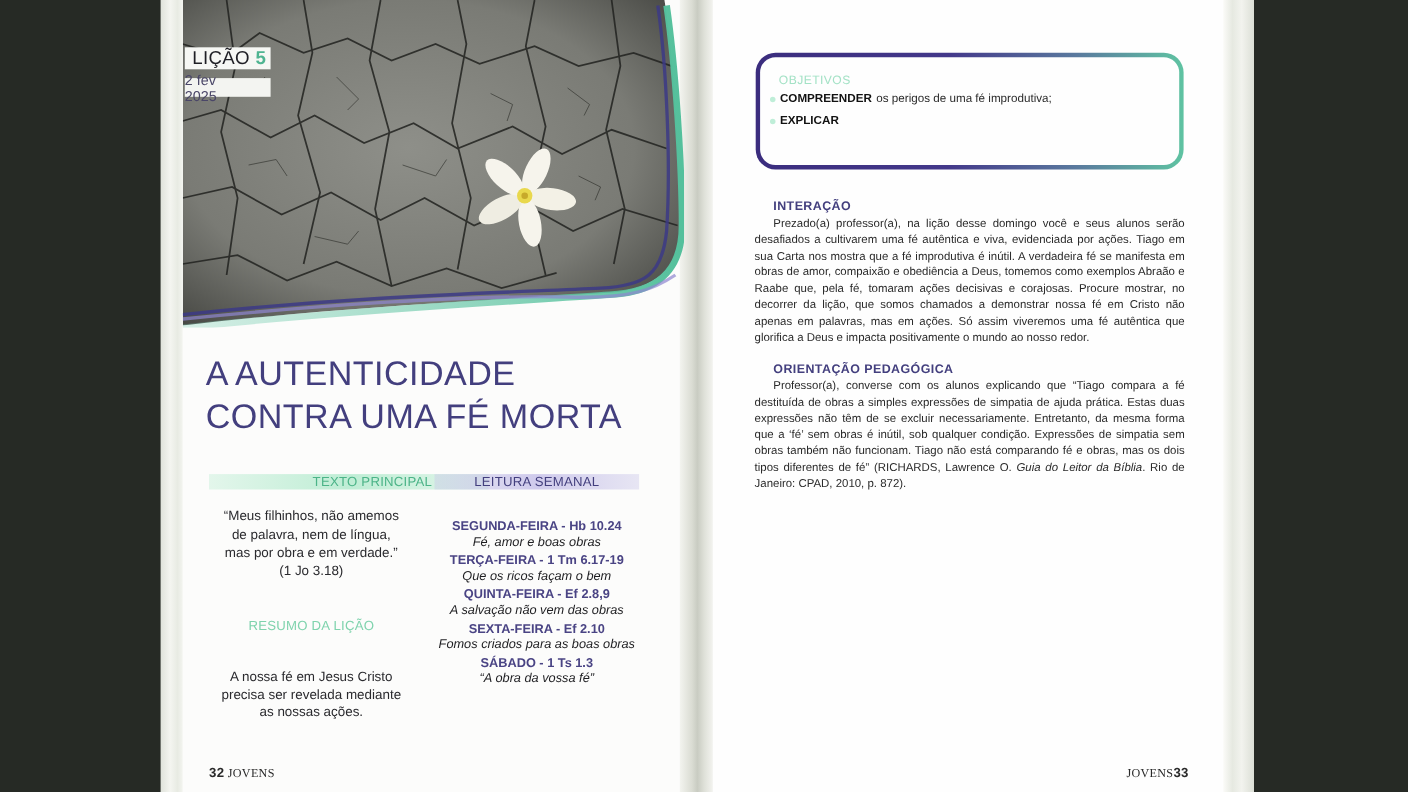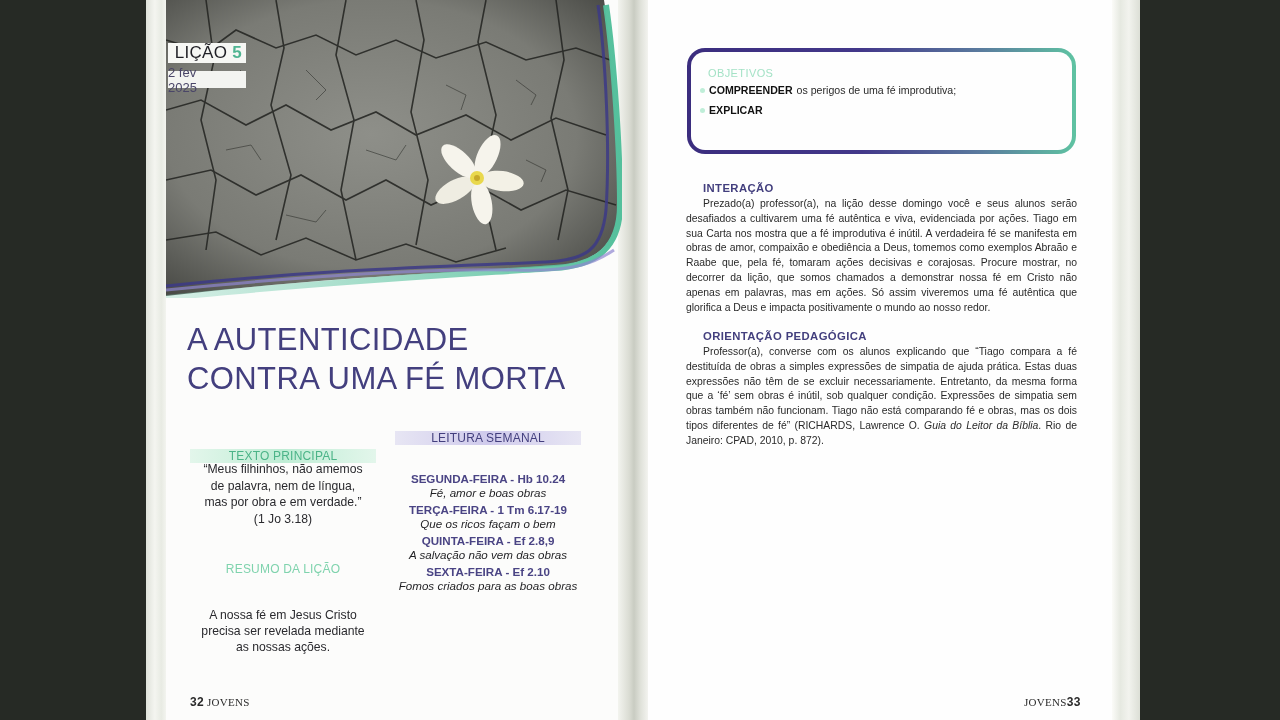--- a/index.html
+++ b/index.html
@@ -15,21 +15,21 @@
   .hero{position:absolute;left:166px;top:0;width:456px;height:298px;overflow:hidden;}
   .hero svg{display:block;}
   .lesson-tag{position:absolute;left:168px;top:43px;width:78px;height:20px;background:#f6f7f4;display:flex;align-items:center;justify-content:flex-end;padding-right:4px;box-sizing:border-box;font-size:17px;color:#1f1f25;letter-spacing:0.3px;}
   .lesson-tag .num{color:#4fb491;font-weight:bold;margin-left:5px;}
   .lesson-date{position:absolute;left:168px;top:71px;width:78px;height:17px;background:#f3f4f1;display:flex;align-items:center;justify-content:flex-end;padding-right:22px;box-sizing:border-box;font-size:13px;color:#4a4668;}
 
   .title{position:absolute;left:187px;top:320px;font-size:31px;line-height:39px;color:#433f7e;letter-spacing:0.4px;font-weight:normal;}
   .title div{white-space:nowrap;}
 
   .label-bar{position:absolute;height:14px;font-size:12px;line-height:14px;text-align:center;letter-spacing:0.2px;}
-  .lb-texto{left:190px;top:449px;width:186px;background:linear-gradient(90deg,rgba(180,235,205,0.35),rgba(170,232,200,0.75),rgba(180,235,205,0.35));color:#4cb488;}
+  .lb-texto{left:190px;top:431px;width:211px;background:linear-gradient(90deg,rgba(180,235,205,0.35),rgba(170,232,200,0.75),rgba(180,235,205,0.35));color:#4cb488;padding-left:43px;}
   .lb-leitura{left:395px;top:431px;width:186px;background:linear-gradient(90deg,rgba(200,196,232,0.4),rgba(196,190,232,0.8),rgba(200,196,232,0.4));color:#433f7e;}
   .lb-resumo{left:190px;top:562px;width:186px;background:transparent;color:#7fd3ad;}
 
   .verse{position:absolute;left:190px;top:461px;width:186px;text-align:center;font-size:12.2px;line-height:16.5px;color:#2a2a2e;}
   .summary{position:absolute;left:190px;top:607px;width:186px;text-align:center;font-size:12.2px;line-height:16px;color:#2a2a2e;}
 
   .readings{position:absolute;left:392px;top:472px;width:192px;text-align:center;}
   .reading{margin-bottom:3px;}
   .reading .day{font-size:11.6px;line-height:14px;color:#4a4484;font-weight:bold;white-space:nowrap;}
   .reading .theme{font-size:11.6px;line-height:14px;color:#1f1f22;font-style:italic;white-space:nowrap;}
@@ -161,20 +161,24 @@
     <div class="theme">Que os ricos façam o bem</div>
   </div>
   <div class="reading">
     <div class="day">QUINTA-FEIRA - Ef 2.8,9</div>
     <div class="theme">A salvação não vem das obras</div>
   </div>
   <div class="reading">
     <div class="day">SEXTA-FEIRA -  Ef 2.10</div>
     <div class="theme">Fomos criados para as boas obras</div>
   </div>
+  <div class="reading">
+    <div class="day">SÁBADO -  1 Ts 1.3</div>
+    <div class="theme">“A obra da vossa fé”</div>
+  </div>
 </div>
 
 <div class="folio folio-left">
   <b>32</b>
   <span>JOVENS</span>
 </div>
 
 <div class="obj-box">
   <div class="obj-inner">
     <div class="obj-title">OBJETIVOS</div>

